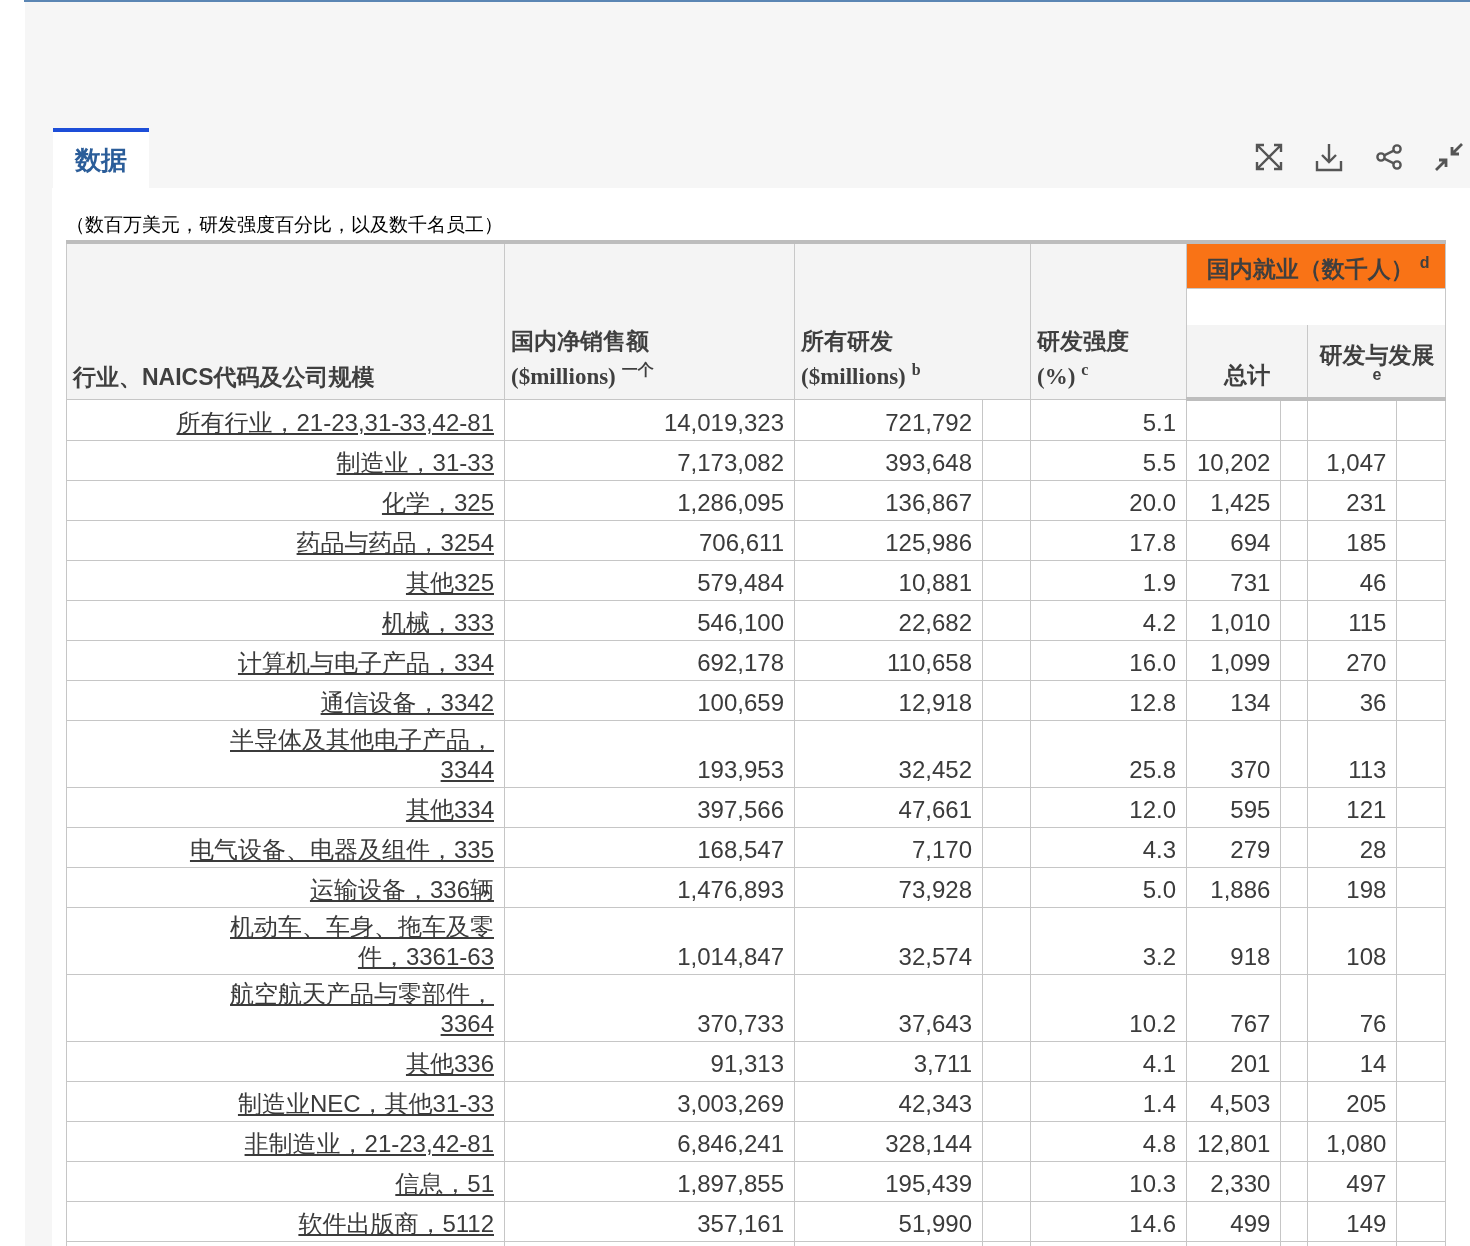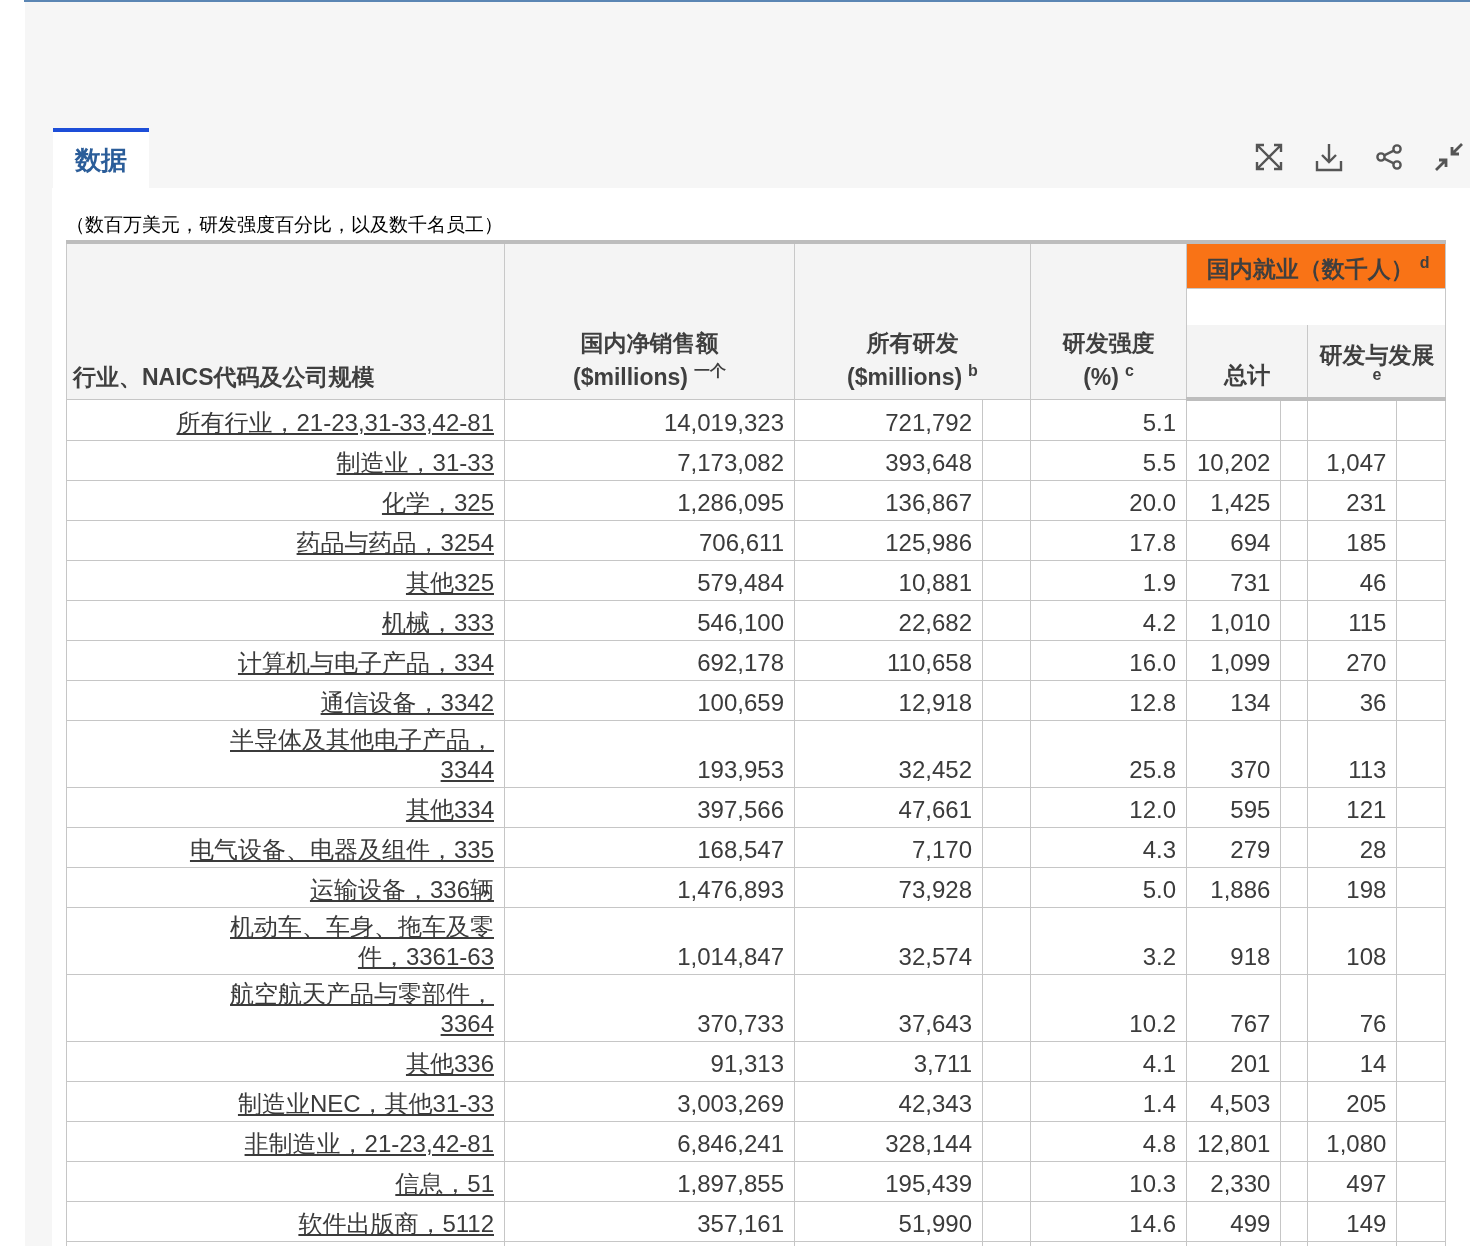--- a/index.html
+++ b/index.html
@@ -44,21 +44,21 @@
     col.c0 { width: 438px; } col.c1 { width: 290px; } col.c2 { width: 188px; } col.c2b { width: 48px; }
     col.c3 { width: 156px; } col.c4 { width: 94px; } col.c4b { width: 27px; } col.c5 { width: 89px; } col.c5b { width: 49px; }
     thead th {
       background: #f4f4f4; font-weight: bold; color: #3f3f3f;
       border-left: 1px solid #c8c8c8; border-right: 1px solid #c8c8c8;
       font-size: 23px; line-height: 28px; padding: 0 6px; vertical-align: bottom;
     }
     thead tr.hr1 th { border-top: 4px solid #bdbdbd; }
     thead tr.hr3 th { border-bottom: 4px solid #bdbdbd; }
     th.stub { text-align: left; padding: 0 6px 8px 6px; }
-    th.num { text-align: center; padding-bottom: 8px; }
+    th.num { text-align: left; padding-bottom: 8px; font-family: Liberation Serif, serif; }
     th sup, th .fn { font-size: 16px; font-weight: bold; vertical-align: super; margin-left: 6px; }
     th.grp { text-align: right; padding: 4px 16px; height: 36px; vertical-align: middle; border-bottom: 1px solid #c8c8c8; background: #f97316; }
     th.blank { height: 36px; background: #ffffff; border-bottom: none; }
     th.sub { height: 64px; text-align: center; vertical-align: middle; }
     .fn-e { display: block; font-size: 16px; line-height: 12px; }
     tbody td {
       border-top: 1px solid #c6c6c6; border-bottom: 1px solid #c6c6c6;
       border-left: 1px solid #c6c6c6; border-right: 1px solid #c6c6c6;
       height: 37px; padding: 0 10px; text-align: right; vertical-align: bottom;
       line-height: 30px; padding-bottom: 2px; white-space: nowrap;

